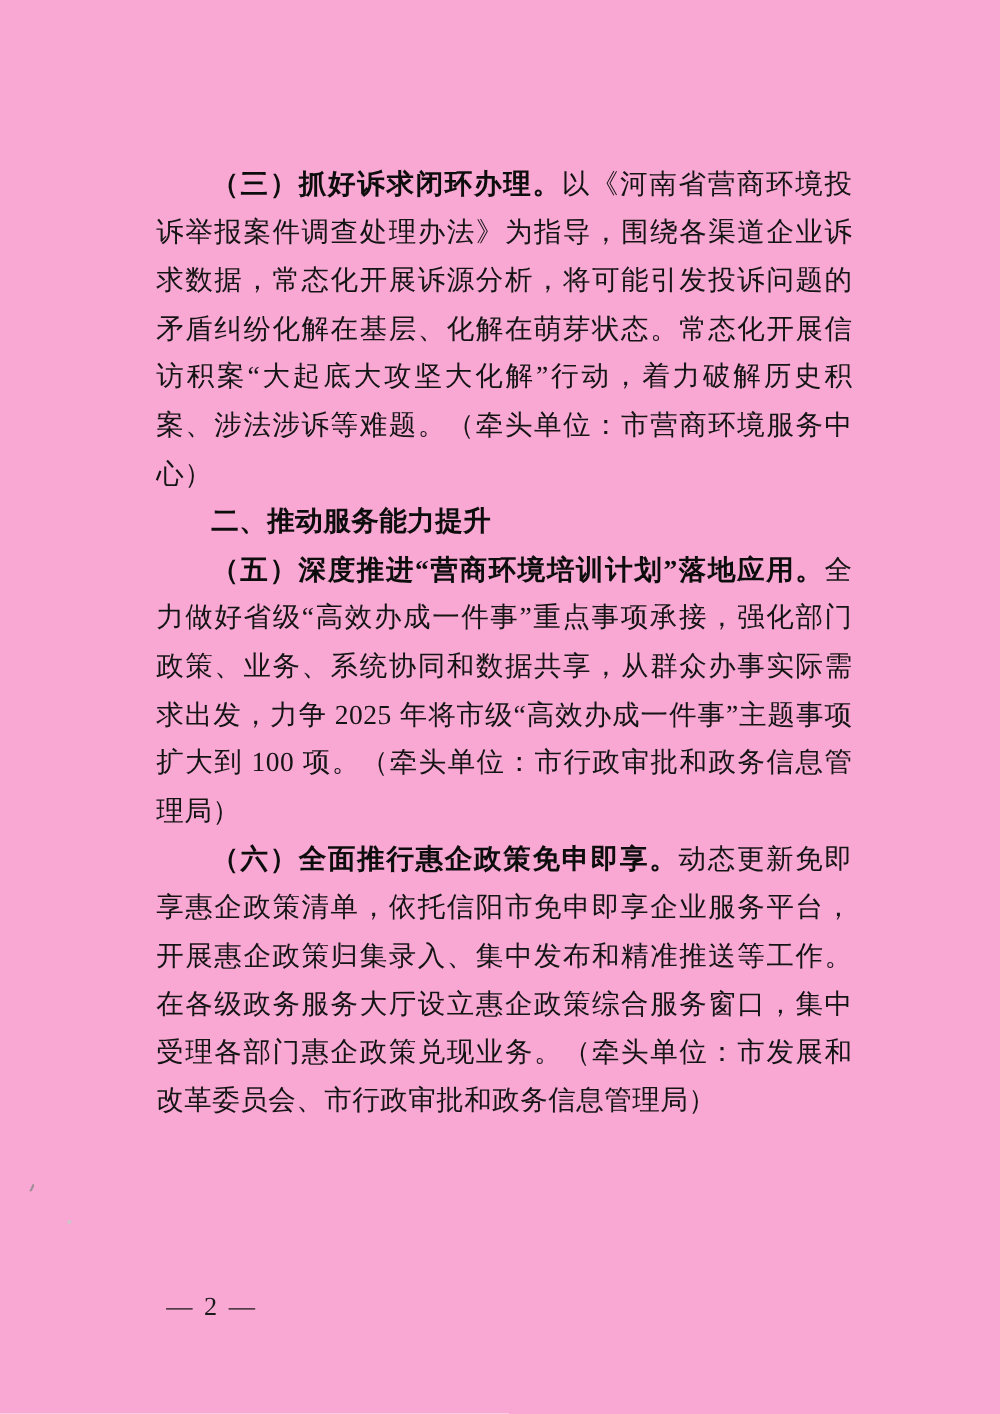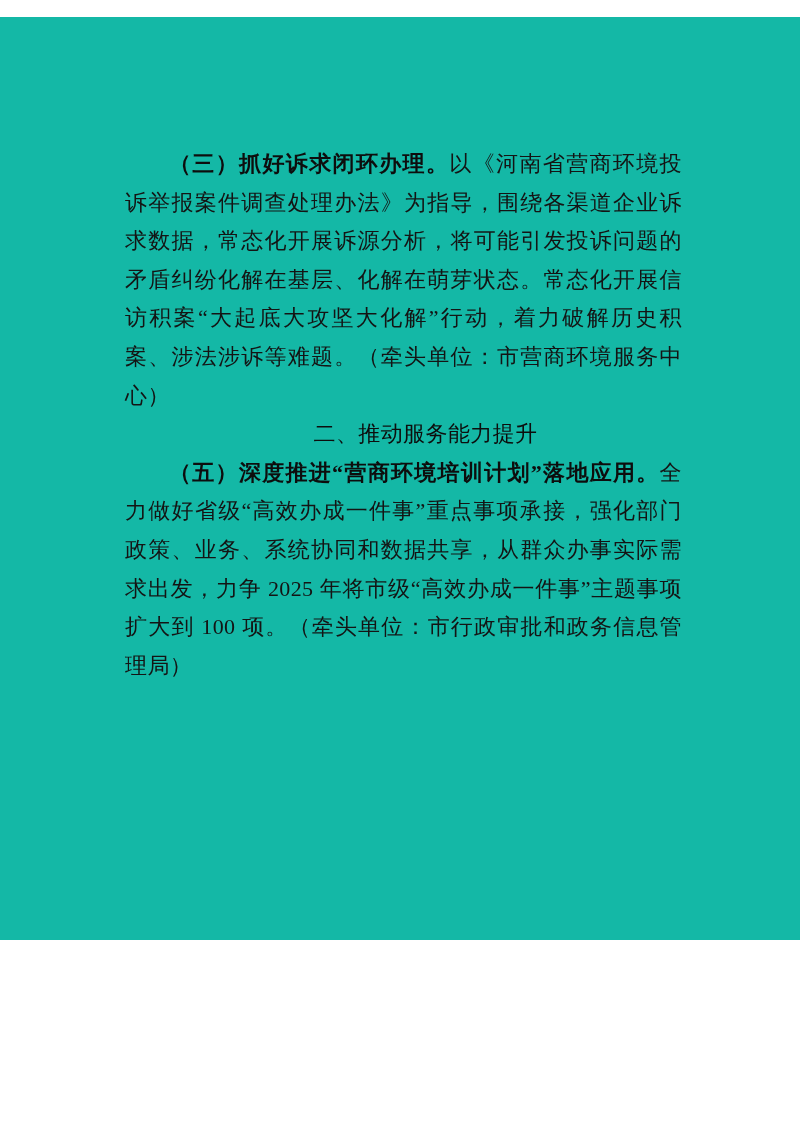--- a/index.html
+++ b/index.html
@@ -3,26 +3,25 @@
 <meta charset="utf-8">
 <style>
   html, body {
     margin: 0;
     padding: 0;
     background: #ffffff;
   }
   .page {
     position: relative;
     width: 800px;
-    height: 923px;
-    background: #14b8a6;
+    height: 1131px;
+    background: #f9a8d4;
     overflow: hidden;
     font-family: "Liberation Serif", "DejaVu Serif", serif;
     color: #141414;
-    margin-top: 17px;
   }
   .body-text {
     position: absolute;
     left: 125px;
     top: 128px;
     width: 557px;
     font-size: 22px;
     line-height: 38.6px;
     text-align: justify;
     text-justify: inter-ideograph;
@@ -36,24 +35,24 @@
     font-weight: bold;
     color: #0d0d0d;
   }
   .para .rest {
     font-weight: normal;
   }
   .section-heading {
     margin: 0;
     text-indent: 2em;
     font-family: "Liberation Sans", "DejaVu Sans", sans-serif;
-    font-weight: normal;
+    font-weight: bold;
     font-size: 22px;
     color: #0d0d0d;
-    text-align: center;
+    text-align: left;
   }
   .footer {
     position: absolute;
     left: 133px;
     top: 1033px;
     font-size: 21px;
     letter-spacing: 2px;
     color: #1a1a1a;
     font-family: "Liberation Serif", "DejaVu Serif", serif;
   }
@@ -86,20 +85,21 @@
 
   <div class="body-text">
 
     <p class="para"><span class="lead">（三）抓好诉求闭环办理。</span><span class="rest">以《河南省营商环境投诉举报案件调查处理办法》为指导，围绕各渠道企业诉求数据，常态化开展诉源分析，将可能引发投诉问题的矛盾纠纷化解在基层、化解在萌芽状态。常态化开展信访积案“大起底大攻坚大化解”行动，着力破解历史积案、涉法涉诉等难题。（牵头单位：市营商环境服务中心）</span></p>
 
 
     <p class="section-heading">二、推动服务能力提升</p>
 
     <p class="para"><span class="lead">（五）深度推进“营商环境培训计划”落地应用。</span><span class="rest">全力做好省级“高效办成一件事”重点事项承接，强化部门政策、业务、系统协同和数据共享，从群众办事实际需求出发，力争 2025 年将市级“高效办成一件事”主题事项扩大到 100 项。（牵头单位：市行政审批和政务信息管理局）</span></p>
 
+    <p class="para"><span class="lead">（六）全面推行惠企政策免申即享。</span><span class="rest">动态更新免即享惠企政策清单，依托信阳市免申即享企业服务平台，开展惠企政策归集录入、集中发布和精准推送等工作。在各级政务服务大厅设立惠企政策综合服务窗口，集中受理各部门惠企政策兑现业务。（牵头单位：市发展和改革委员会、市行政审批和政务信息管理局）</span></p>
 
   </div>
 
   <div class="footer">— 2 —</div>
 
   <div class="speck-1"></div>
   <div class="speck-2"></div>
 
 </div>
 

